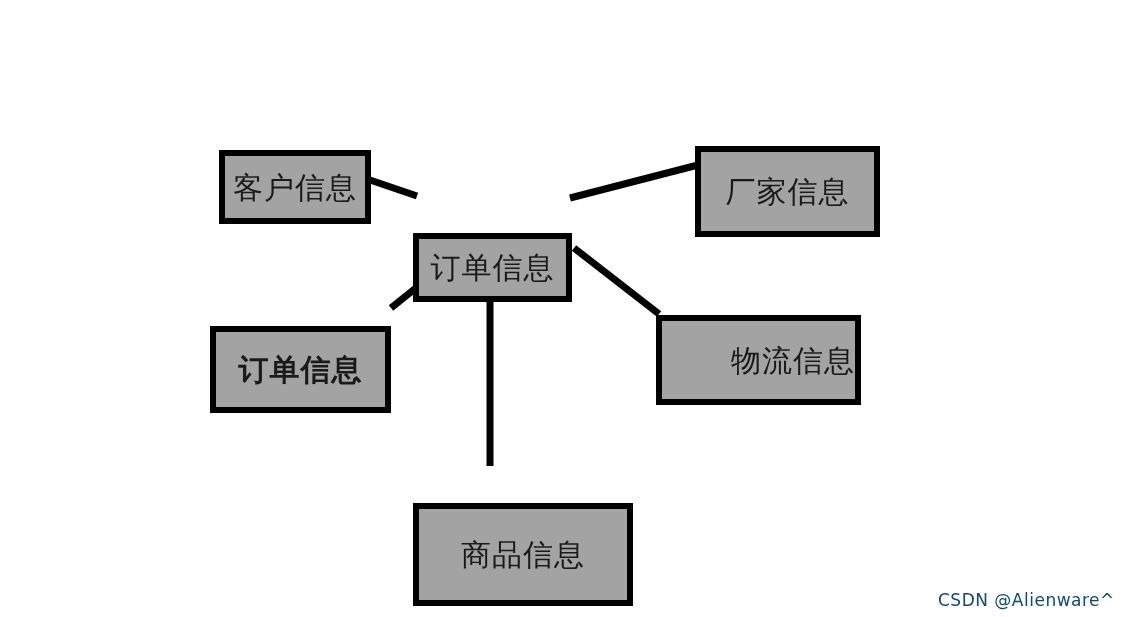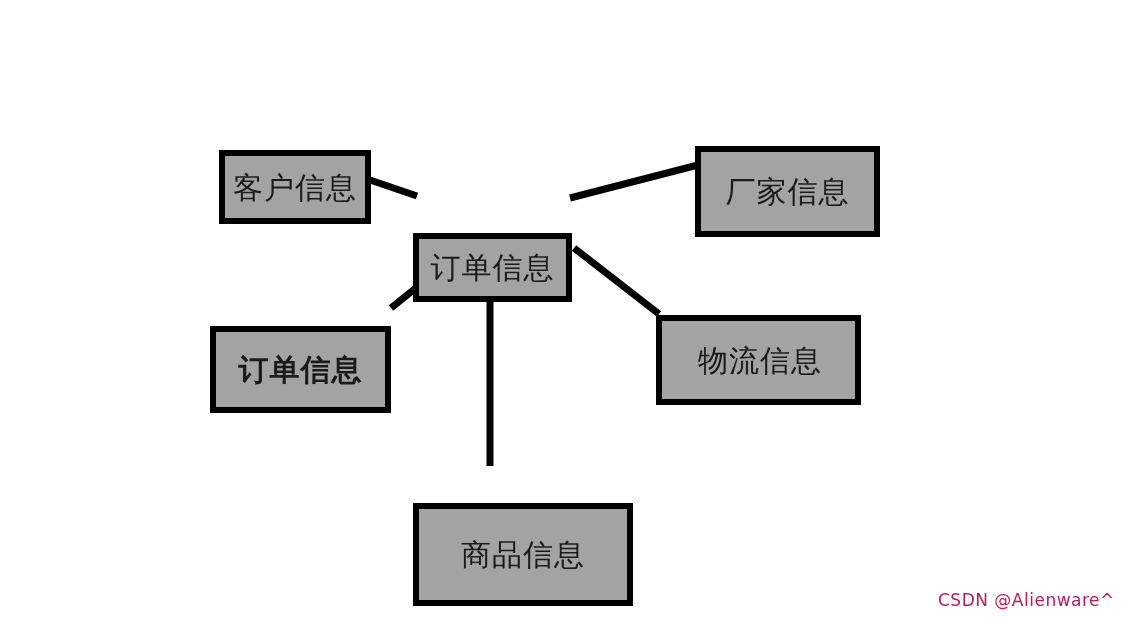--- a/index.html
+++ b/index.html
@@ -41,21 +41,21 @@
     display: block;
     width: 100%;
     color: #1a1a1a;
     font-family: "Liberation Serif", "DejaVu Serif", serif;
     font-size: 30px;
     line-height: 1.1;
     letter-spacing: 1px;
     white-space: nowrap;
   }
   .align-center .node-label { text-align: center; }
-  .align-left   .node-label { text-align: center; padding-left: 3px; }
+  .align-left   .node-label { text-align: right; padding-left: 3px; }
   .watermark {
     position: absolute;
     color: #c8c8c8;
     font-family: "DejaVu Sans", "Liberation Sans", sans-serif;
     font-size: 17px;
     letter-spacing: 0.5px;
     white-space: nowrap;
     user-select: none;
   }
 </style>
@@ -84,13 +84,13 @@
       <span class="node-label">订单信息</span>
     </div>
     <div class="node-box align-left" style="left: 656px; top: 275px; width: 205px; height: 90px; border-width: 6px; border-color: rgb(0, 0, 0);">
       <span class="node-label">物流信息</span>
     </div>
     <div class="node-box align-center" style="left: 413px; top: 463px; width: 220px; height: 103px; border-width: 6px; border-color: rgb(0, 0, 0);">
       <span class="node-label">商品信息</span>
     </div>
   </div>
 
-<div class="watermark" style="left: 938px; top: 590px; color: #be185d;">CSDN @Alienware^</div>
+<div class="watermark" style="left: 938px; top: 590px; color: #0c4a6e;">CSDN @Alienware^</div>
 
 </body></html>

